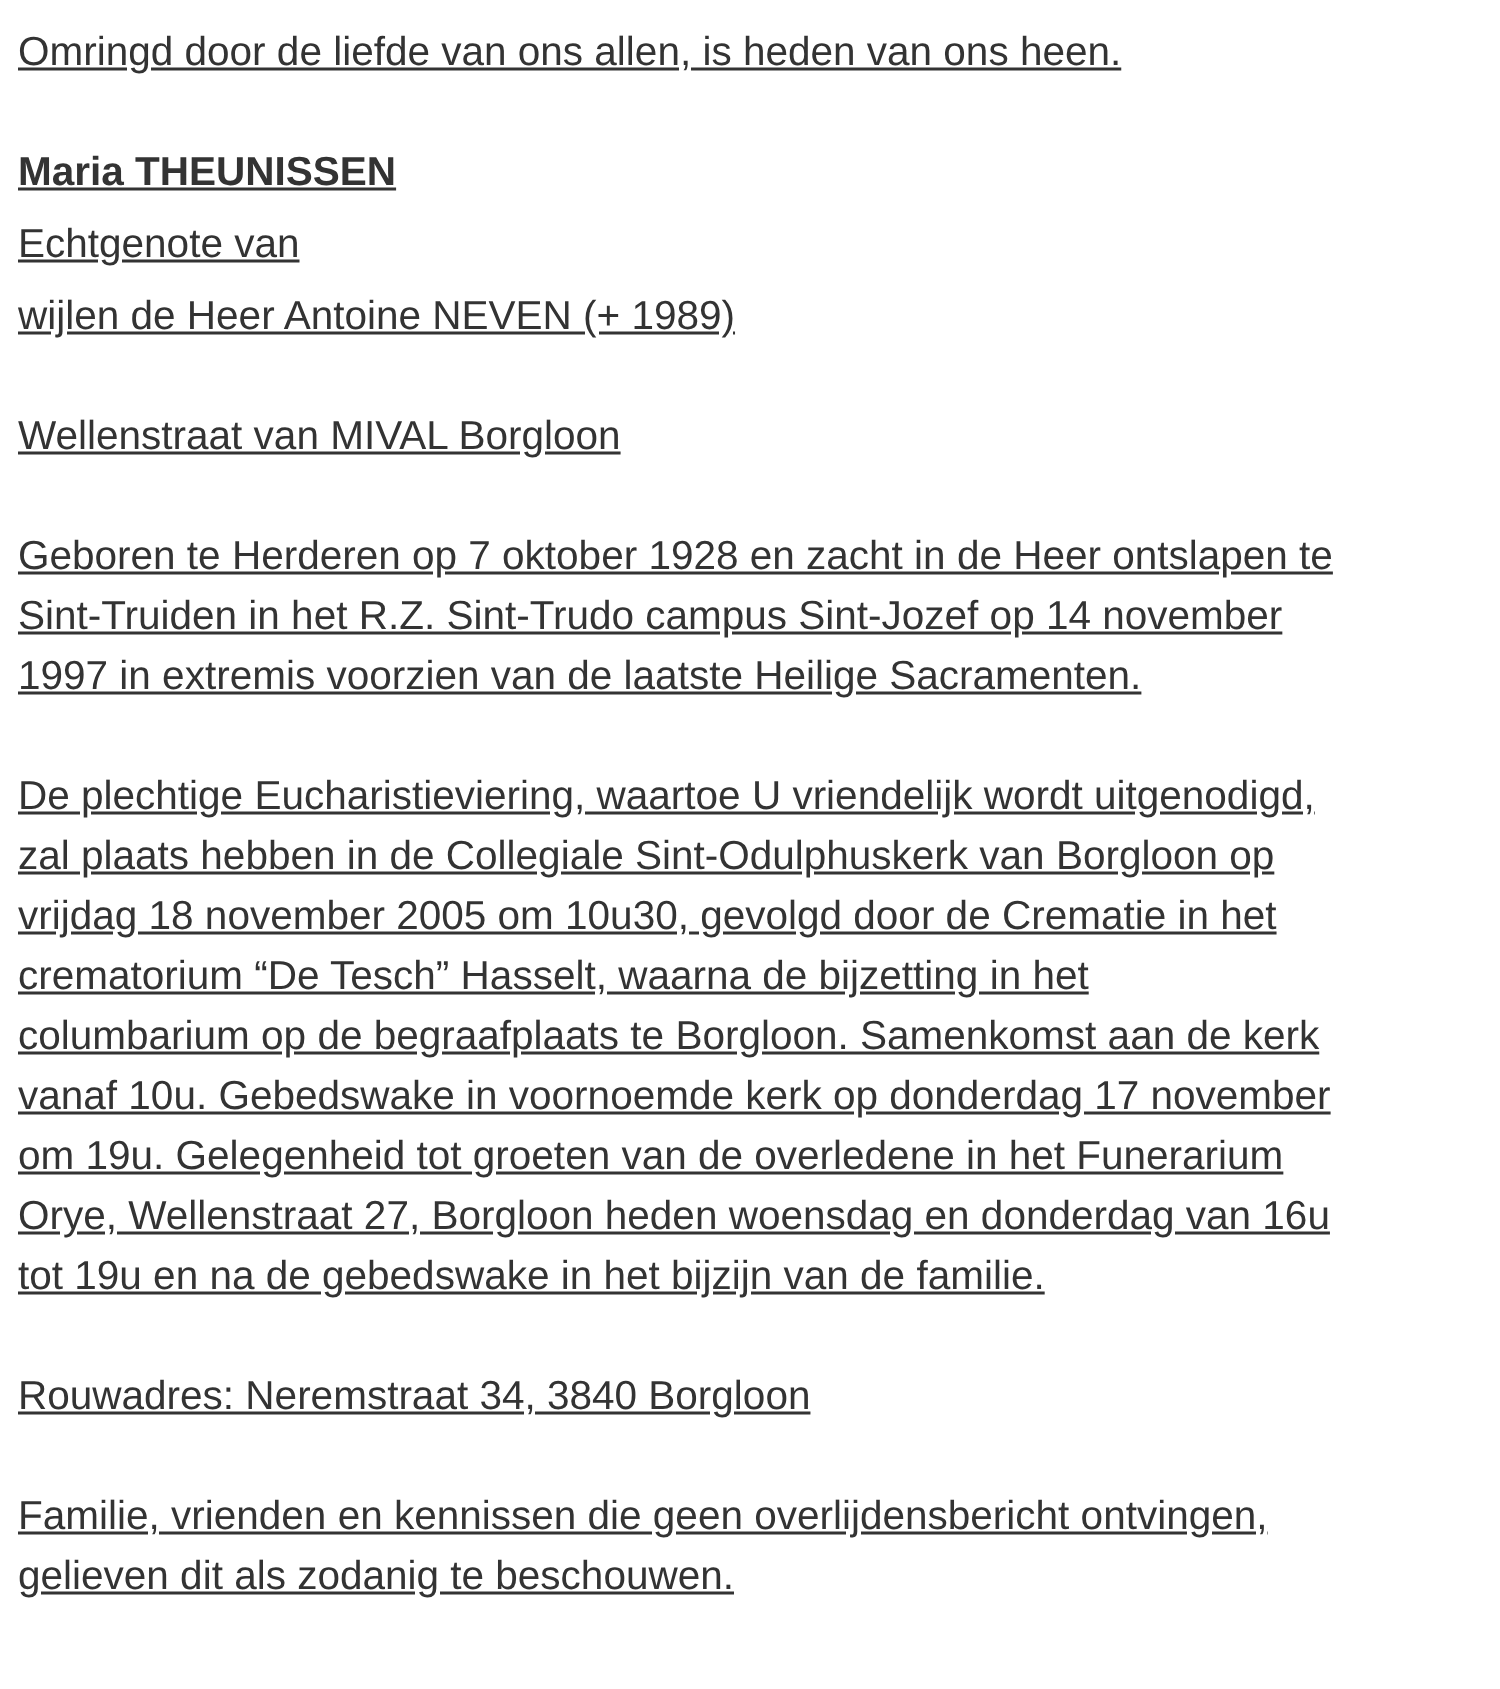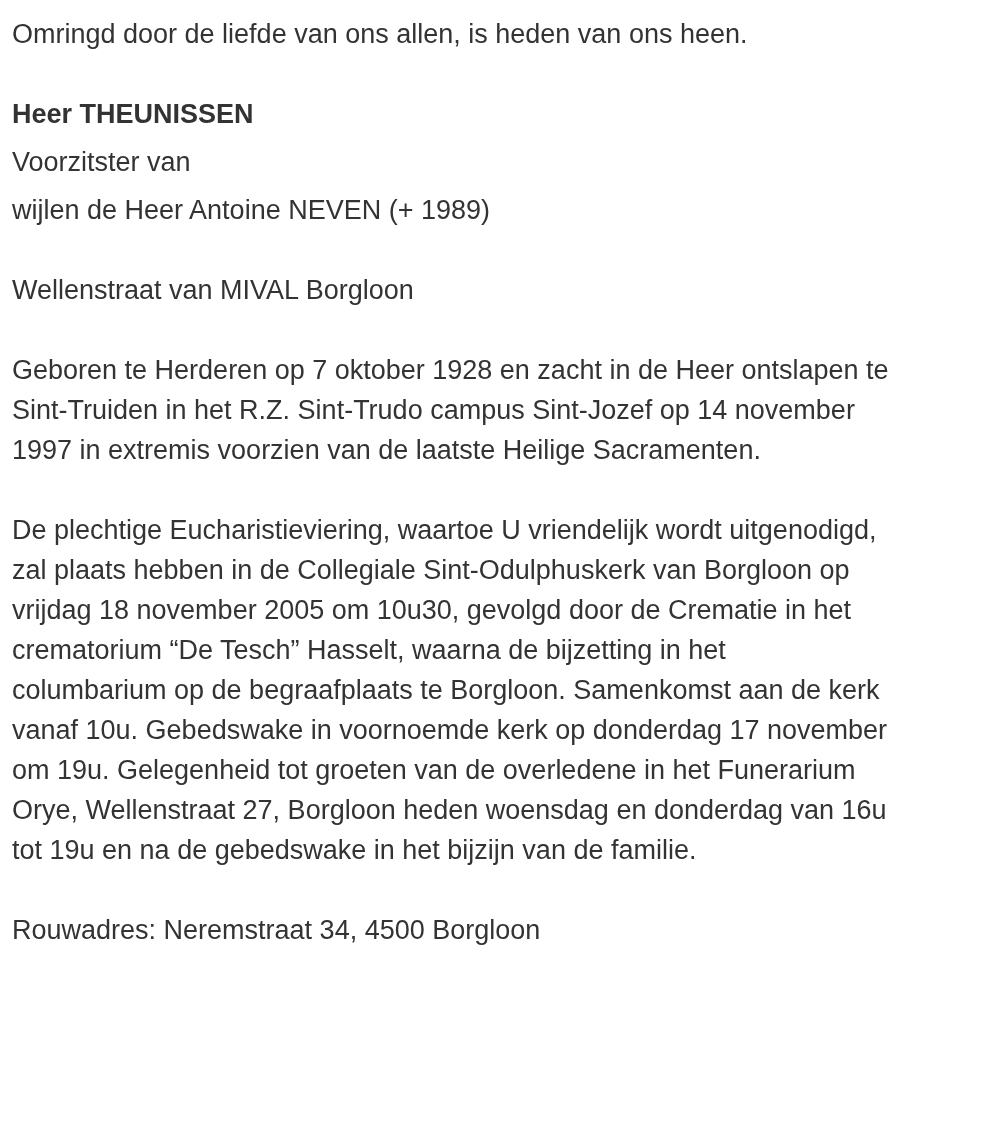--- a/index.html
+++ b/index.html
@@ -18,46 +18,49 @@
     box-sizing: border-box;
     width: 1000px;
     height: 1126px;
     padding: 14px 12px 0 12px;
     font-size: 27px;
     line-height: 40px;
   }
   .para {
     margin: 0 0 40px 0;
     white-space: pre;
+    text-decoration: underline;
   }
   .para.tight {
     margin-bottom: 8px;
   }
   .para.bold {
     font-weight: 700;
   }
   .para:last-child {
     margin-bottom: 0;
   }
 </style>
 </head>
 <body>
 
 <div class="page">
   <p class="para">Omringd door de liefde van ons allen, is heden van ons heen.</p>
-  <p class="para tight bold">Heer THEUNISSEN</p>
-  <p class="para tight">Voorzitster van</p>
+  <p class="para tight bold">Maria THEUNISSEN</p>
+  <p class="para tight">Echtgenote van</p>
   <p class="para">wijlen de Heer Antoine NEVEN (+ 1989)</p>
   <p class="para">Wellenstraat van MIVAL Borgloon</p>
   <p class="para">Geboren te Herderen op 7 oktober 1928 en zacht in de Heer ontslapen te
 Sint-Truiden in het R.Z. Sint-Trudo campus Sint-Jozef op 14 november
 1997 in extremis voorzien van de laatste Heilige Sacramenten.</p>
   <p class="para">De plechtige Eucharistieviering, waartoe U vriendelijk wordt uitgenodigd,
 zal plaats hebben in de Collegiale Sint-Odulphuskerk van Borgloon op
 vrijdag 18 november 2005 om 10u30, gevolgd door de Crematie in het
 crematorium “De Tesch” Hasselt, waarna de bijzetting in het
 columbarium op de begraafplaats te Borgloon. Samenkomst aan de kerk
 vanaf 10u. Gebedswake in voornoemde kerk op donderdag 17 november
 om 19u. Gelegenheid tot groeten van de overledene in het Funerarium
 Orye, Wellenstraat 27, Borgloon heden woensdag en donderdag van 16u
 tot 19u en na de gebedswake in het bijzijn van de familie.</p>
-  <p class="para">Rouwadres: Neremstraat 34, 4500 Borgloon</p>
+  <p class="para">Rouwadres: Neremstraat 34, 3840 Borgloon</p>
+  <p class="para">Familie, vrienden en kennissen die geen overlijdensbericht ontvingen,
+gelieven dit als zodanig te beschouwen.</p>
 </div>
 
 </body></html>

